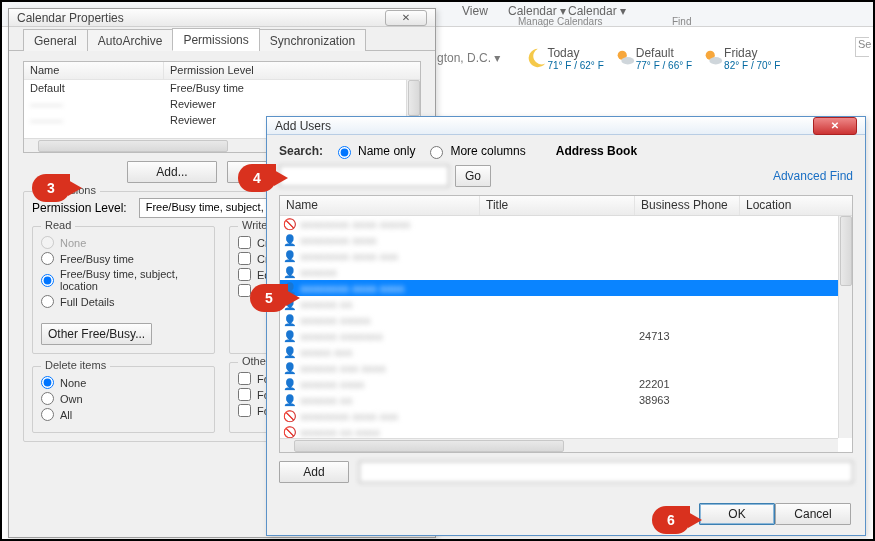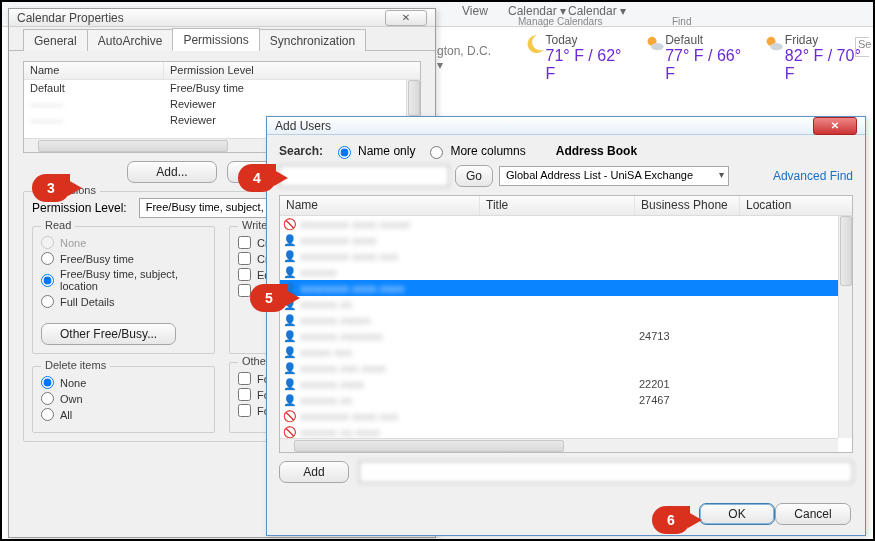--- a/index.html
+++ b/index.html
@@ -36,25 +36,25 @@
     display: flex;
     align-items: center;
     gap: 10px;
   }
   .city {
     color: #7b7b7b;
     font-size: 12px;
     padding-right: 15px;
   }
   .weather-item {
-    display: flex; 
+    display: flex; align-items: center; 
     color: #666;
   }
   .weather-item .day { font-size: 12px; color: #555; }
-  .weather-item .temp { font-size: 16px; color: #6d28d9; }
+  .weather-item .temp { font-size: 10px; color: #0369a1; }
   .sun-icon { width: 22px; height: 22px; }
   .se-box {
     position: absolute; right: 4px; top: 35px;
     width: 14px; height: 20px; border: 1px solid #ccc; border-right: none;
     color: #888; font-size: 11px; padding-left: 2px;
   }
 
   
   .dialog {
     position: absolute;
@@ -133,24 +133,24 @@
     height: 14px; background: #f0f0f0; border-top: 1px solid #dcdcdc;
   }
   .h-thumb { position: absolute; left: 14px; top: 1px; height: 12px; width: 190px; background: linear-gradient(#e9e9e9,#d9d9d9); border: 1px solid #c8c8c8; border-radius: 2px;}
   .v-scroll {
     position: absolute; right: 0; top: 18px; bottom: 14px; width: 14px;
     background: #f0f0f0; border-left: 1px solid #dcdcdc;
   }
   .v-thumb { position: absolute; top: 0; left: 1px; width: 12px; height: 36px; background: linear-gradient(90deg,#e9e9e9,#d9d9d9); border: 1px solid #c8c8c8; border-radius: 2px;}
   .btn {
     height: 22px;
-    padding: 0 18px;
+    padding: 0 6px;
     background: linear-gradient(#fdfdfd,#e7e7e7);
     border: 1px solid #a7a7a7;
-    border-radius: 7px;
+    border-radius: 1px;
     color: #222;
     font-size: 12px;
     display: inline-flex; align-items: center; justify-content: center;
   }
   .btn.default { border-color: #3c7fb1; box-shadow: 0 0 0 1px #8ab7d9 inset; }
   .btnrow { display: flex; gap: 10px; margin-top: 8px; justify-content: center;}
   .fieldset {
     border: 1px solid #cfcfcf;
     border-radius: 2px;
     padding: 6px 8px 8px;
@@ -462,21 +462,20 @@
         </label>
       <label class="radio-inline">
           <input type="radio" name="s" style="">
           <span>More columns</span>
         </label>
       <span class="ab-label">Address Book</span>
     </div>
     <div style="display:flex;align-items:center;gap:6px;margin-top:6px">
       <div class="input-box" style="width:170px;filter:blur(2px)"></div>
       <div class="btn" style="width:36px;height:22px">Go</div>
-      <div class="dropdown" style="width:230px">Global Address List - UniSA Exchange</div>
       <span class="adv-find">Advanced Find</span>
     </div>
 
     <div class="results">
       <div class="hdr">
         <div class="rc-name">Name</div>
         <div class="rc-title">Title</div>
         <div class="rc-phone">Business Phone</div>
         <div class="rc-loc">Location</div>
       </div>
@@ -544,21 +543,21 @@
         <div class="rr">
             <span class="ricon">👤</span>
             <span class="rname">aaaaaa aaaa</span>
             <span class="rtitle"></span>
             <span class="rphone">22201</span>
           </div>
         <div class="rr">
             <span class="ricon">👤</span>
             <span class="rname">aaaaaa aa</span>
             <span class="rtitle"></span>
-            <span class="rphone">27467</span>
+            <span class="rphone">38963</span>
           </div>
         <div class="rr">
             <span class="ricon">🚫</span>
             <span class="rname">aaaaaaaa aaaa aaa</span>
             <span class="rtitle"></span>
             <span class="rphone"></span>
           </div>
         <div class="rr">
             <span class="ricon">🚫</span>
             <span class="rname">aaaaaa aa aaaa</span>

